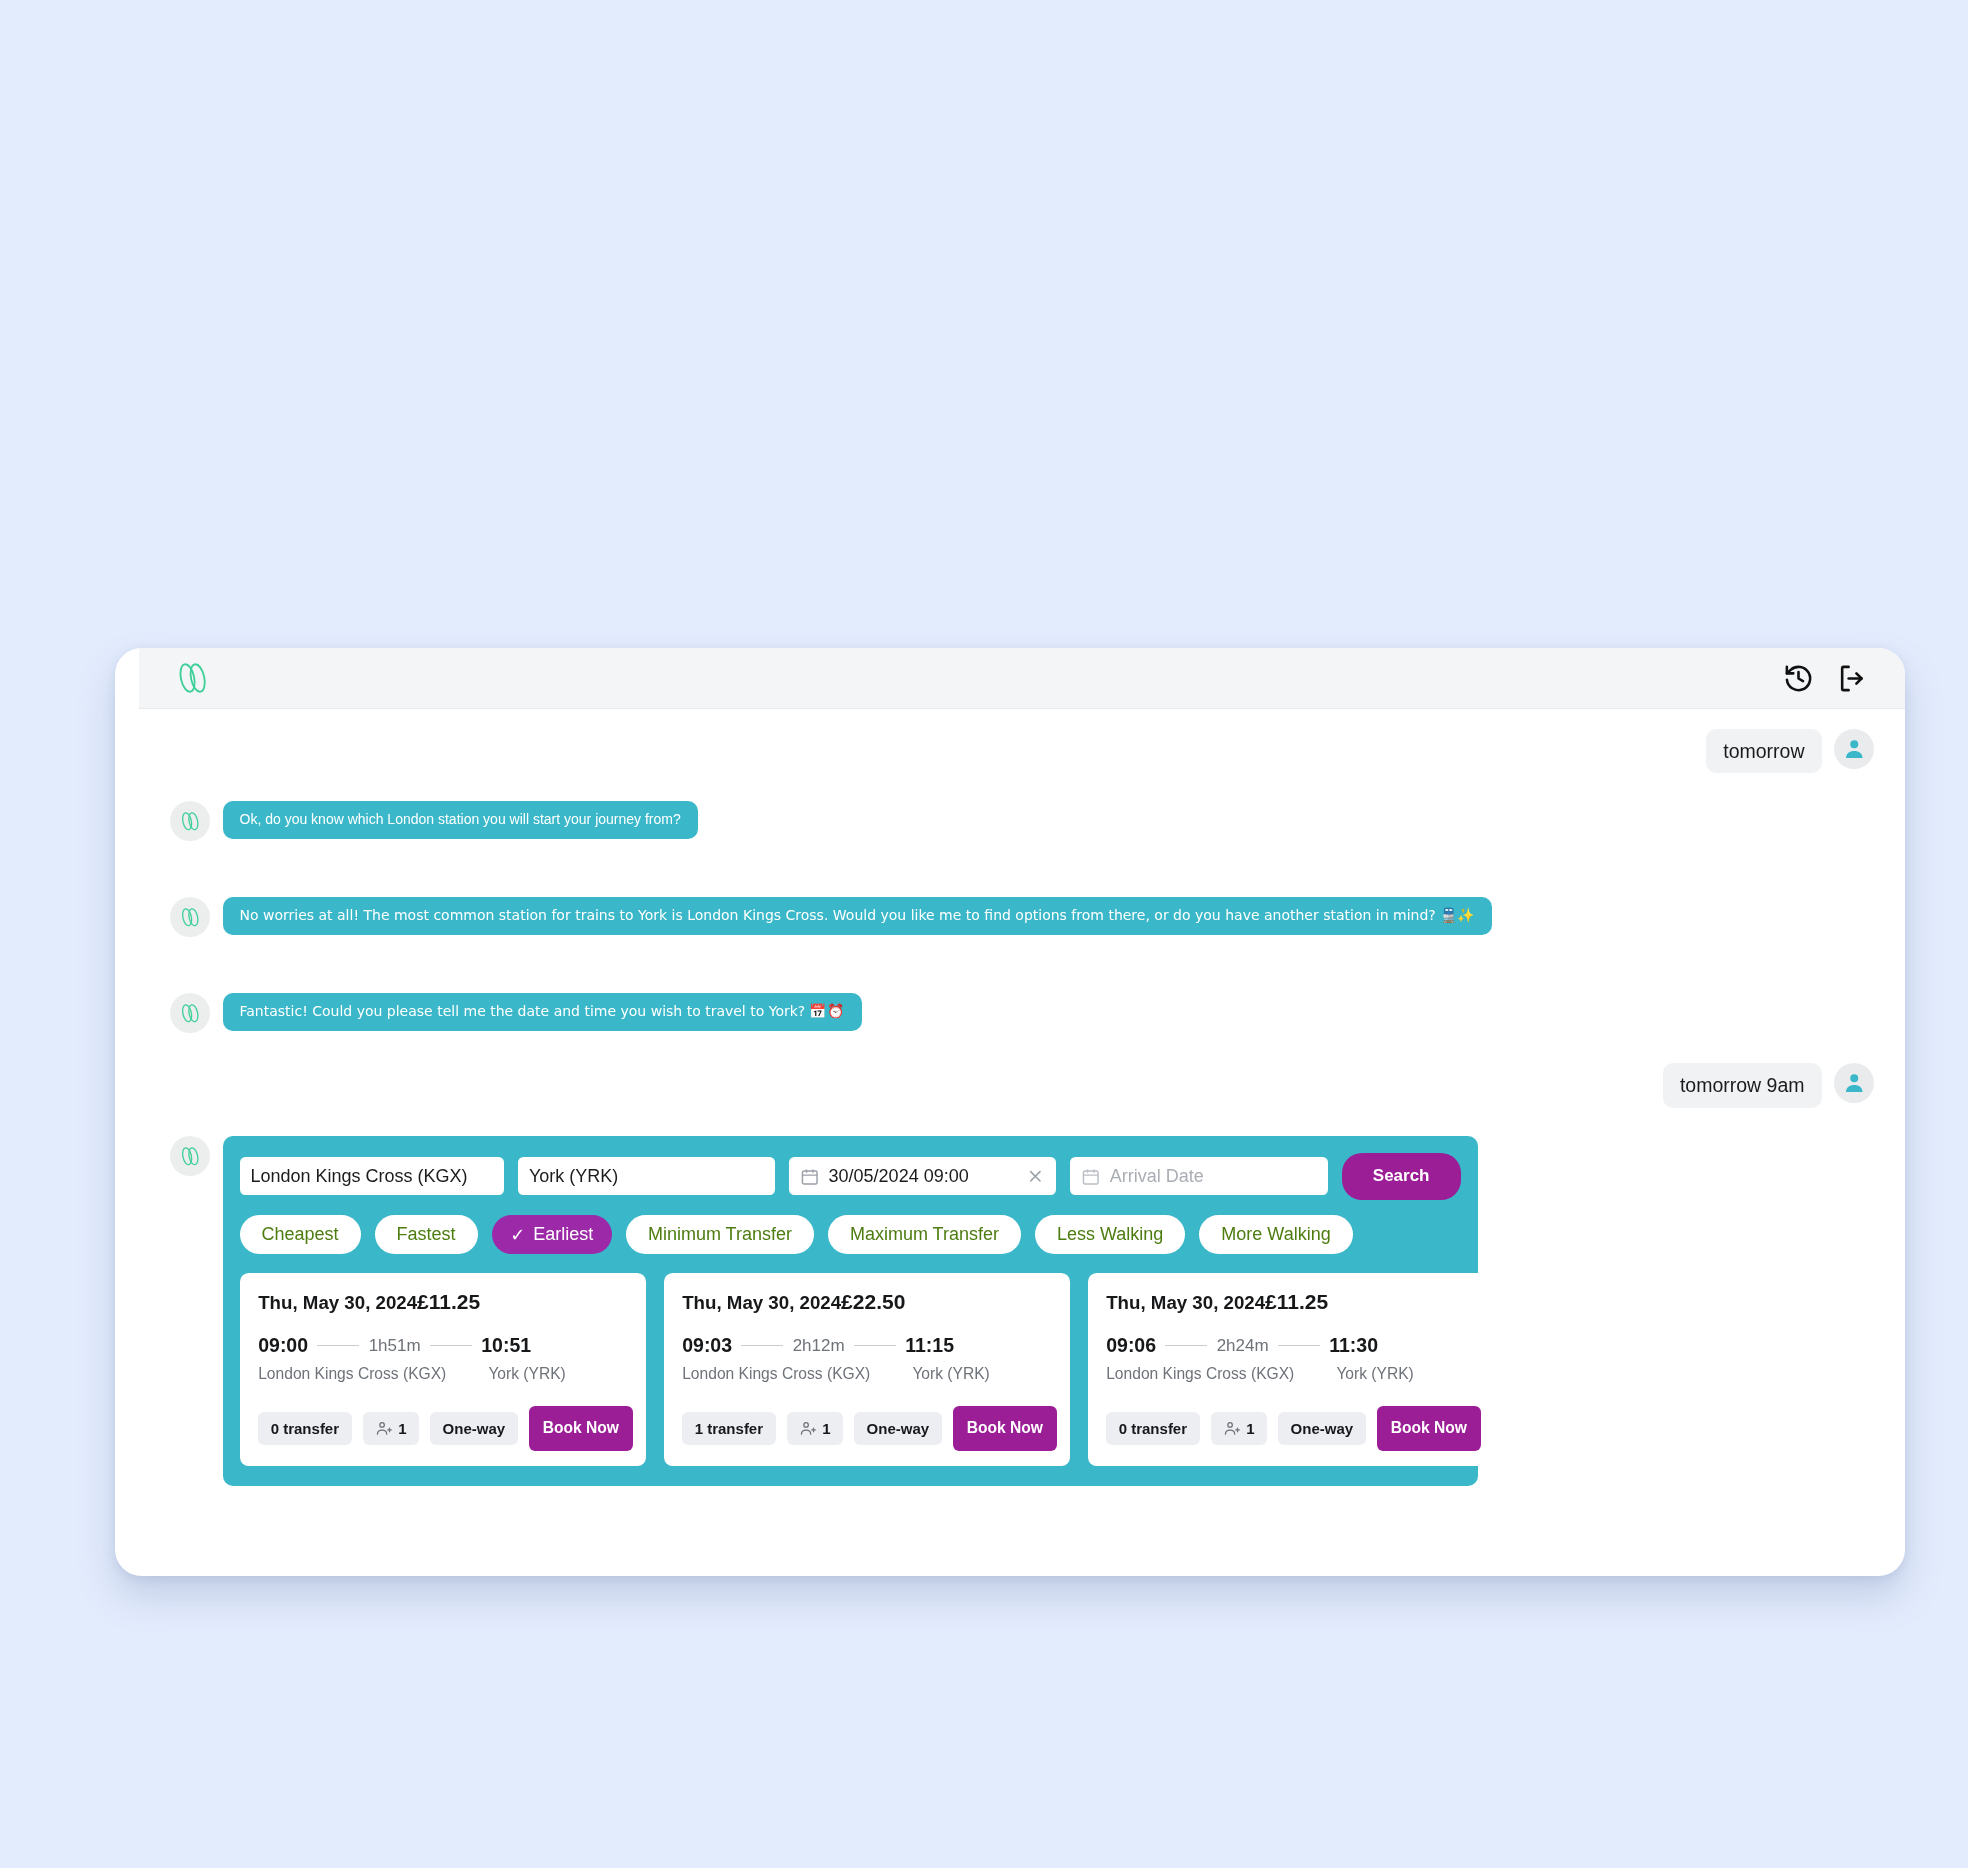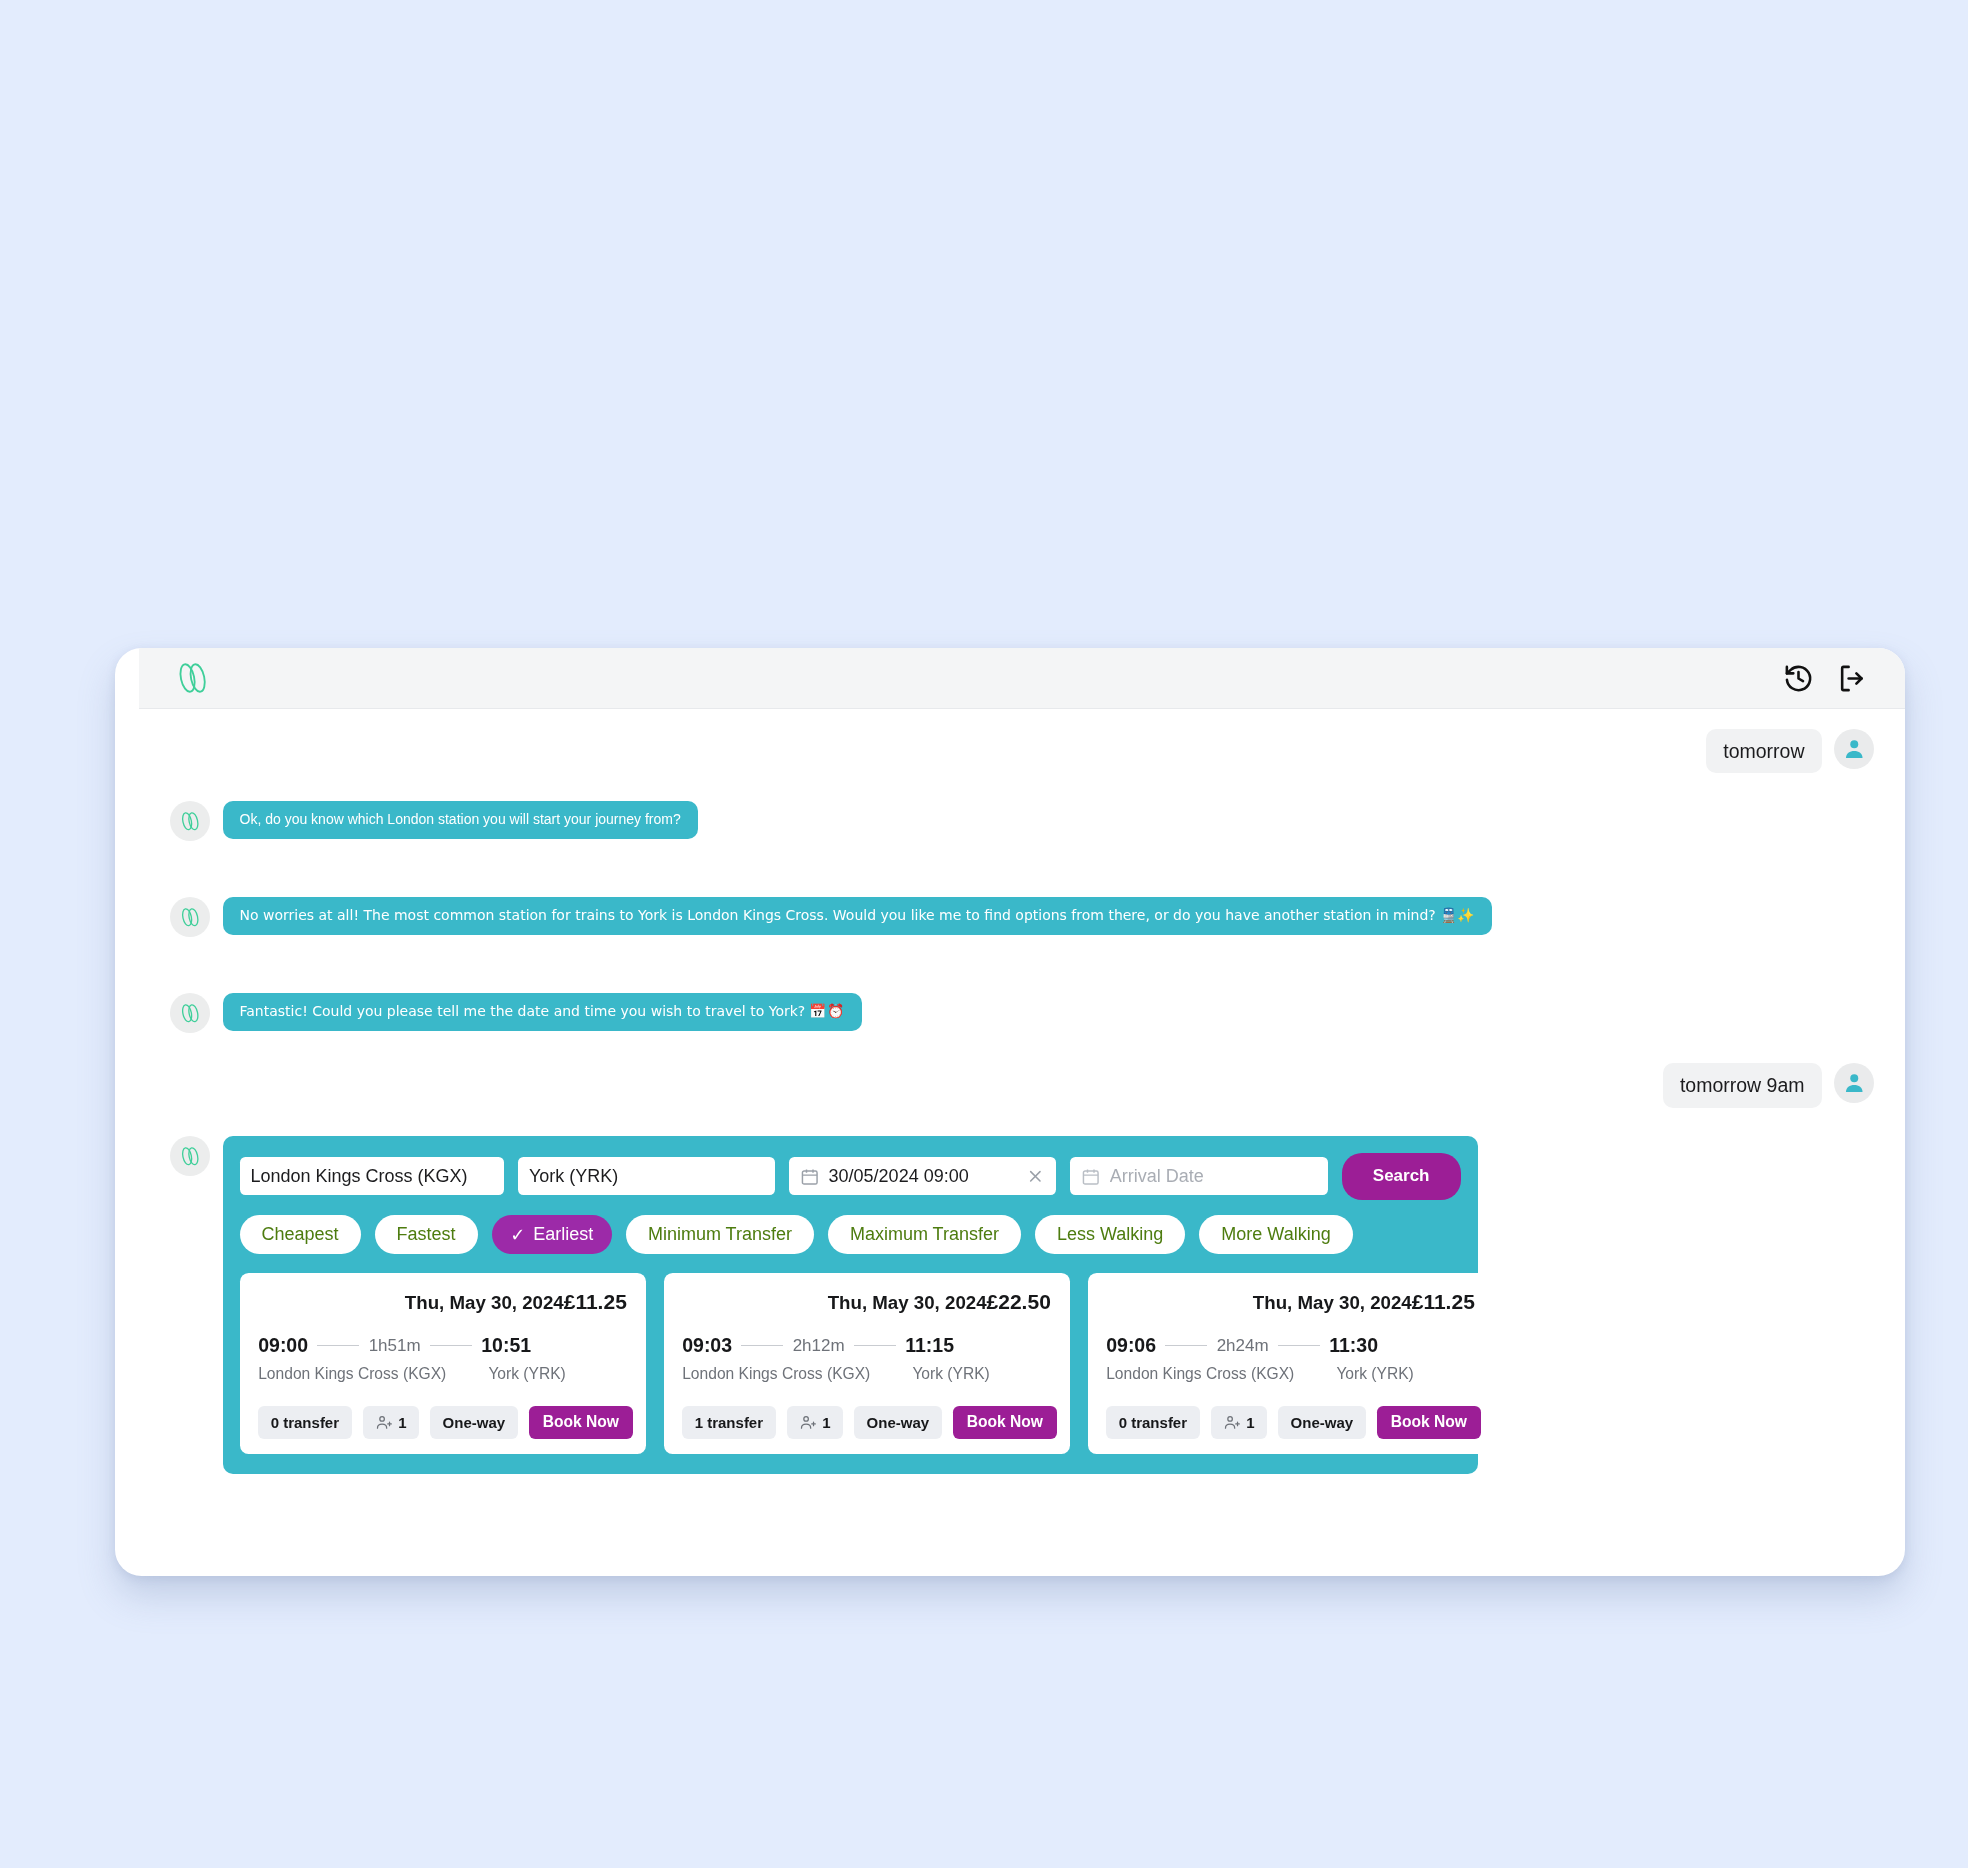--- a/index.html
+++ b/index.html
@@ -154,21 +154,21 @@
   }
   .chip .check { font-size: 18px; line-height: 1; }
 
   .cards-row { display: flex; gap: 18px; margin-top: 18.7px; }
   .trip-card {
     background: #ffffff;
     border-radius: 8.6px;
     width: 406px;
     padding: 17px 18.7px 15.6px 18.7px;
   }
-  .card-top { display: flex; align-items: baseline; justify-content: flex-end; }
+  .card-top { display: flex; align-items: baseline; justify-content: flex-start; }
   .card-date { font-size: 18.7px; font-weight: bold; color: #17181a; }
   .card-price { font-size: 21px; font-weight: bold; color: #17181a; }
 
   .leg { display: flex; align-items: center; margin-top: 20px; }
   .leg .time { font-size: 19.5px; font-weight: bold; color: #17181a; white-space: nowrap; }
   .leg .dash { flex: 0 0 42px; height: 0.8px; background: #c9ccd1; margin: 0 9.3px; }
   .leg .dur { font-size: 17px; color: #6e7279; white-space: nowrap; }
 
   .stations { display: flex; justify-content: space-between; margin-top: 7.8px; padding-right: 61px; }
   .stations .st { font-size: 15.6px; color: #6e7279; white-space: nowrap; }
@@ -188,21 +188,21 @@
     white-space: nowrap;
   }
   .tag.pax { gap: 6.2px; font-weight: bold; }
   .pax-icon { width: 17px; height: 17px; display: block; }
   .book-btn {
     margin-left: auto;
     background: #9c1e96;
     color: #ffffff;
     border: none;
     border-radius: 6.2px;
-    height: 33px;
+    height: 45px;
     padding: 0 14px;
     font-size: 15.6px;
     font-weight: bold;
     font-family: "Liberation Sans", sans-serif;
     cursor: pointer;
     white-space: nowrap;
   }
 </style>
 </head>
 <body>

